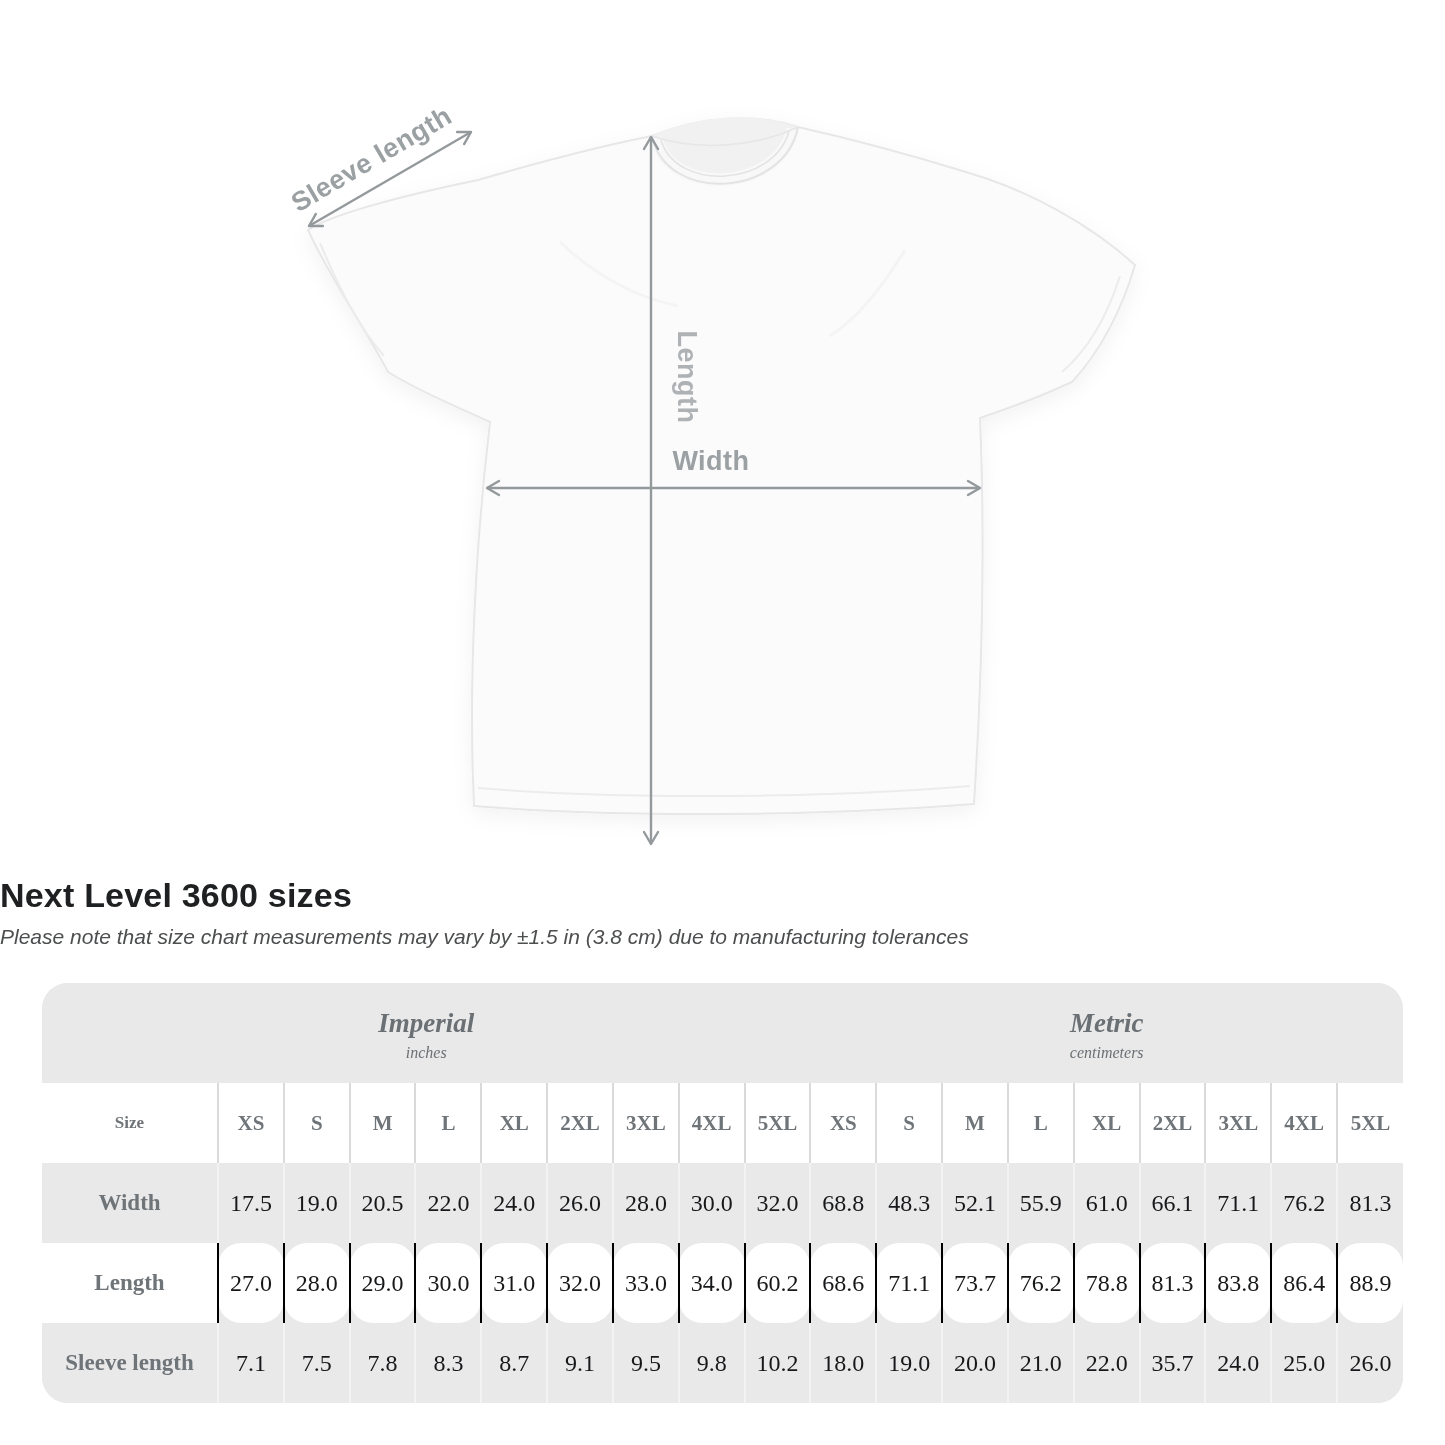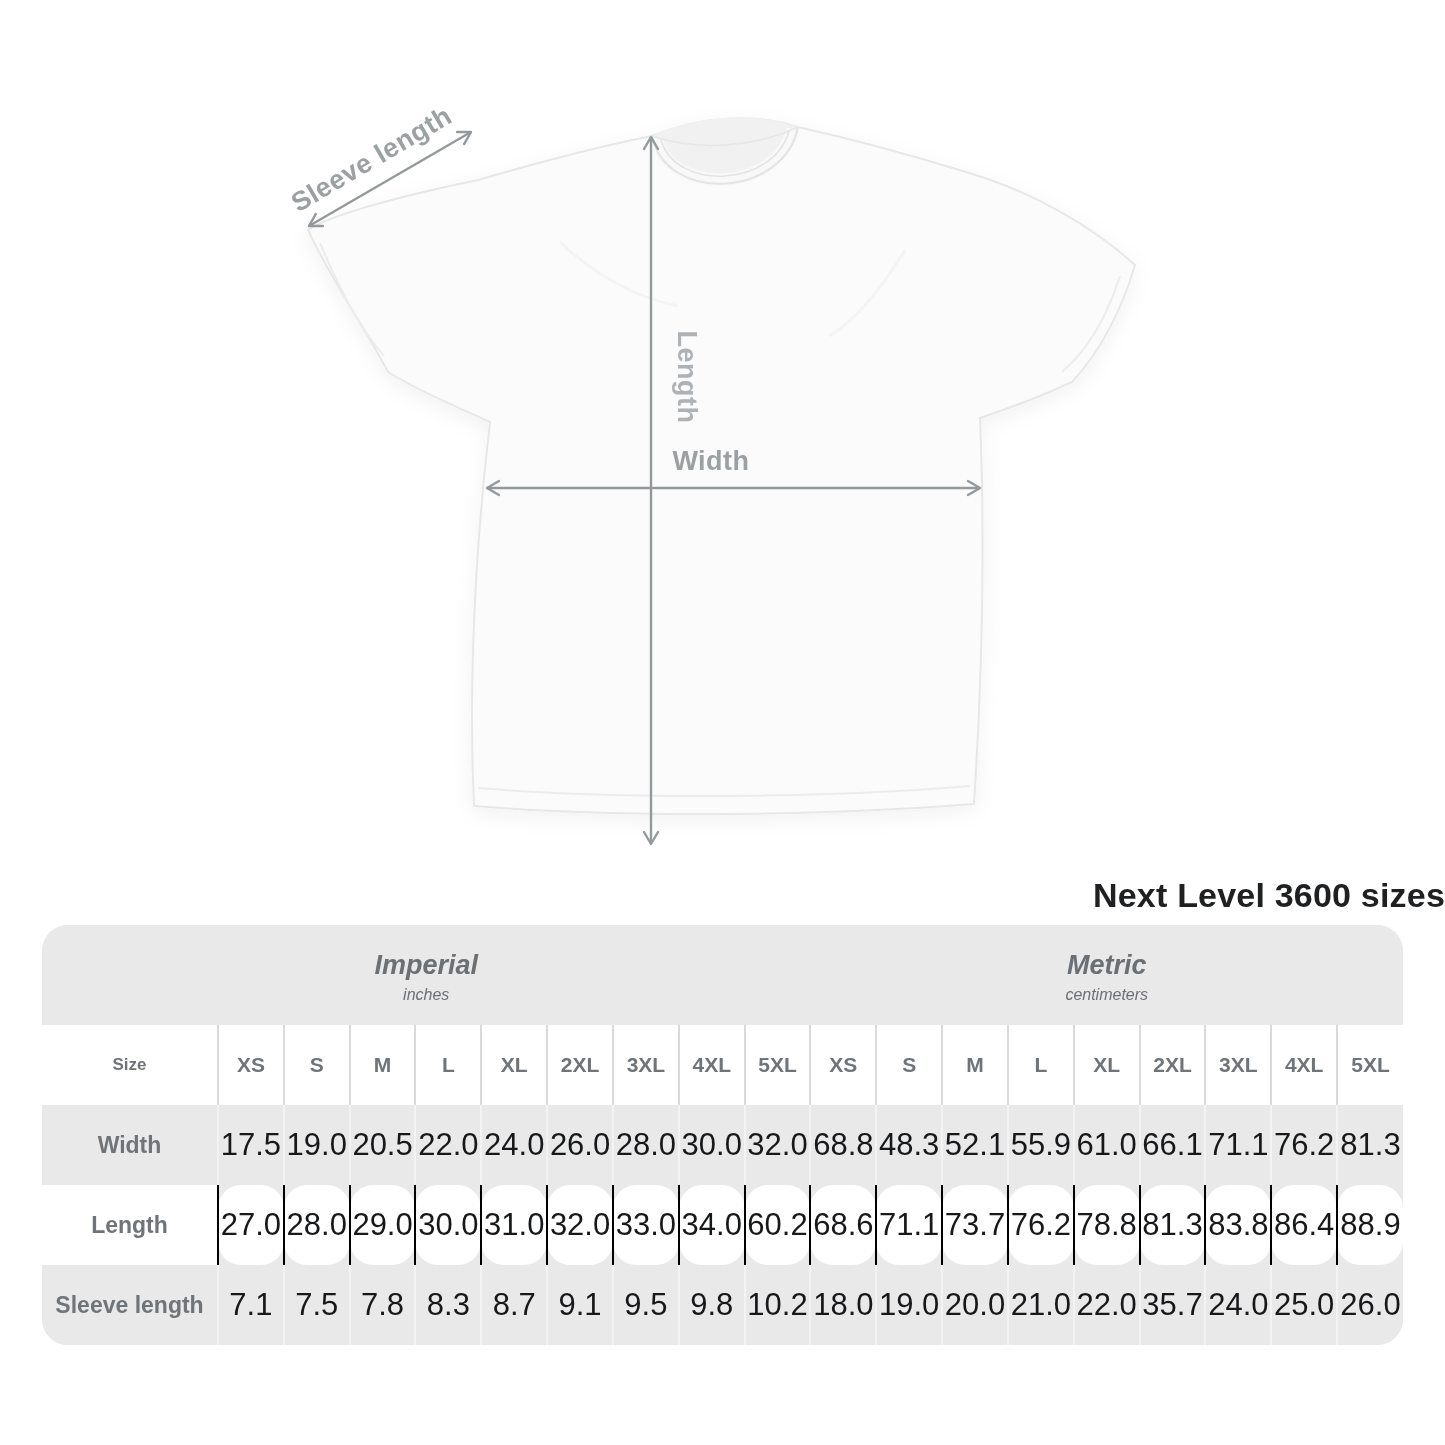--- a/index.html
+++ b/index.html
@@ -9,30 +9,30 @@
     -webkit-font-smoothing:antialiased;
   }
   .page{width:1445px;height:1445px;position:relative;background:#fff;}
 
   
   .diagram{position:relative;height:862px;}
   .diagram svg{display:block;}
   .measure-label{font-weight:bold;font-size:27px;letter-spacing:.5px;}
 
   
-  .title-block{text-align:right;}
+  .title-block{text-align:left;}
   .title-block h1{
     margin:14px 0 10px;font-size:34px;font-weight:bold;color:#1f2021;letter-spacing:.2px;
   }
   .title-block .note{
     margin:0 0 34px;font-style:italic;font-size:21px;color:#4c4e4f;
   }
 
   
-  .chart-wrap{padding:0 42px;}
+  .chart-wrap{padding:0 42px;font-family:Liberation Serif, serif;}
   .table-shell{border-radius:26px;overflow:hidden;background:#e9e9ea;}
   table.size-table{width:100%;border-collapse:collapse;table-layout:fixed;}
   col.c-label{width:176px;}
 
   .group-row th{
     height:96px;background:#e9e9ea;vertical-align:middle;text-align:center;
     padding:4px 0 0 0;color:#6b7074;font-style:italic;
   }
   .g-label{font-weight:bold;font-size:27px;line-height:1.15;}
   .g-unit{font-weight:normal;font-size:16px;margin-top:5px;}
@@ -42,21 +42,21 @@
     font-weight:bold;color:#6f7478;font-size:21px;padding:0;
   }
   tr.size-row th.label-cell{font-size:17px;}
   tr.size-row th:not(.label-cell){border-left:2px solid #d9dadb;}
 
   tbody tr{height:80px;}
   tbody th.label-cell{
     font-weight:bold;font-size:23px;color:#6f7478;text-align:center;vertical-align:middle;padding:0;
   }
   tbody td{
-    font-size:31px;color:#17181a;text-align:center;vertical-align:middle;
+    font-size:24px;color:#17181a;text-align:center;vertical-align:middle;
     font-weight:normal;padding:0;
   }
   tr.row-white th,tr.row-white td{background:#ffffff;}
   tr.row-gray  th,tr.row-gray  td{background:#e9e9ea;}
   tr.row-white td{border-left:2px solid #000000;border-radius:23px;}
   tr.row-gray  td{border-left:2px solid #f3f3f4;}
 </style>
 </head>
 <body>
 
@@ -110,20 +110,21 @@
       </g>
 
       <text class="measure-label" transform="translate(376,167) rotate(-30.5)" text-anchor="middle" fill="#9ba0a3">Sleeve length</text>
       <text class="measure-label" transform="translate(678,377) rotate(90)" text-anchor="middle" fill="#aeb2b5">Length</text>
       <text class="measure-label" x="711" y="470" text-anchor="middle" fill="#9ba0a3">Width</text>
     </svg>
   </section>
 
   <header class="title-block">
     <h1>Next Level 3600 sizes</h1>
+    <p class="note">Please note that size chart measurements may vary by ±1.5 in (3.8 cm) due to manufacturing tolerances</p>
   </header>
 
   <section class="chart-wrap">
     <div class="table-shell">
       <table class="size-table">
         <colgroup>
           <col class="c-label">
           <col span="18" class="c-data">
         </colgroup>
         <thead>

